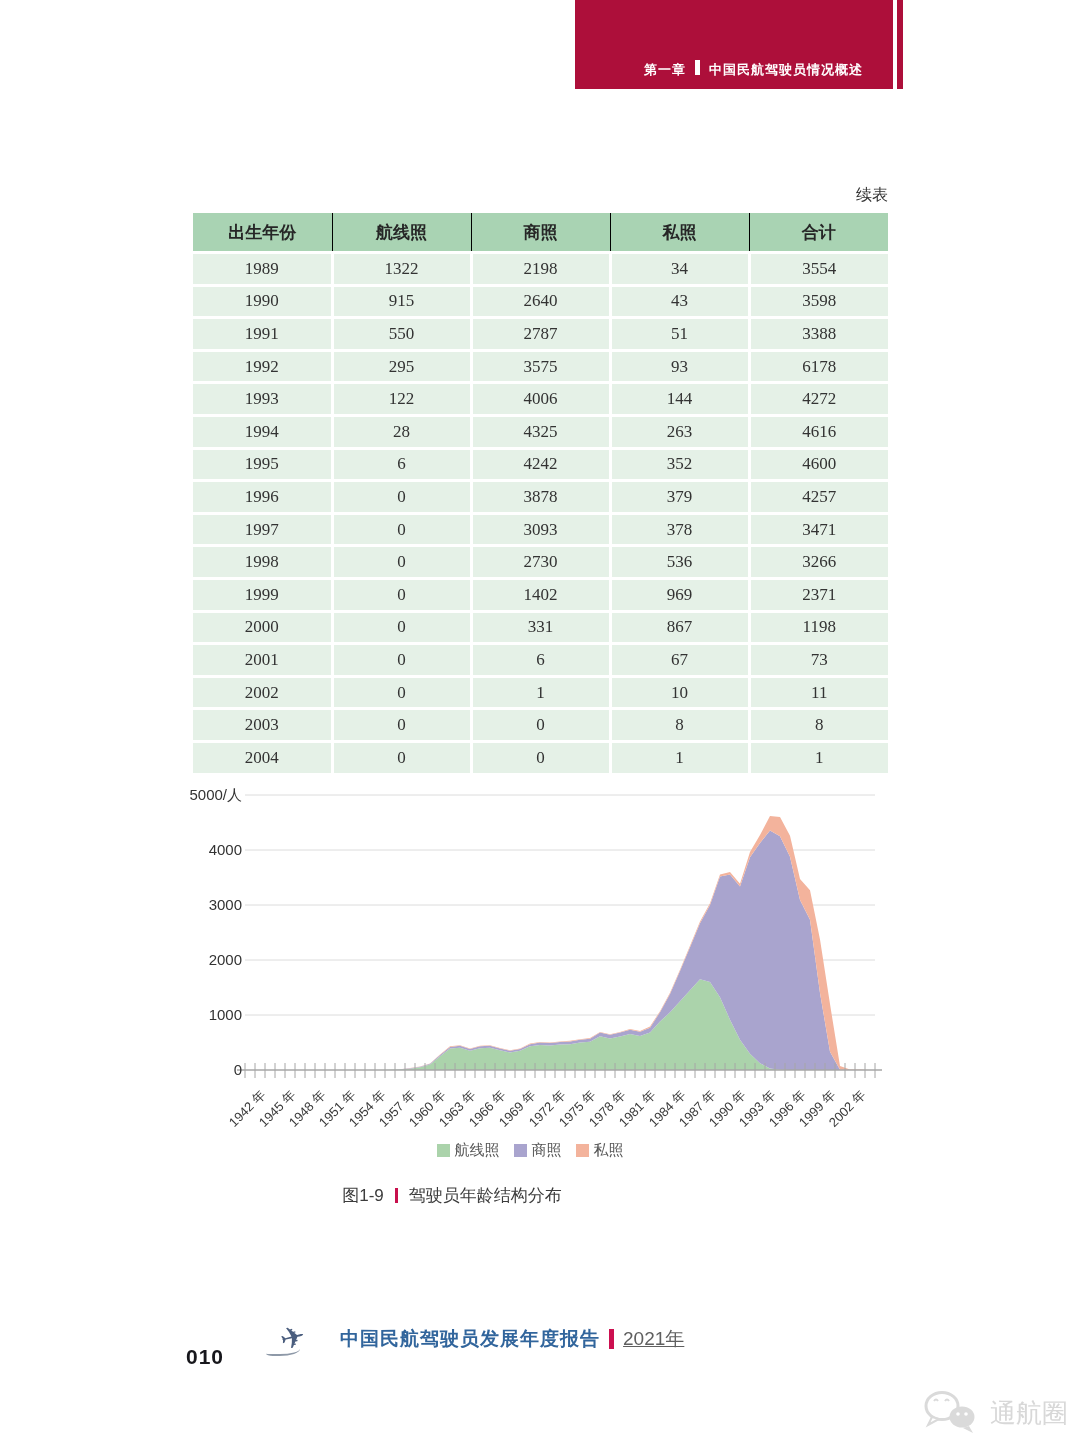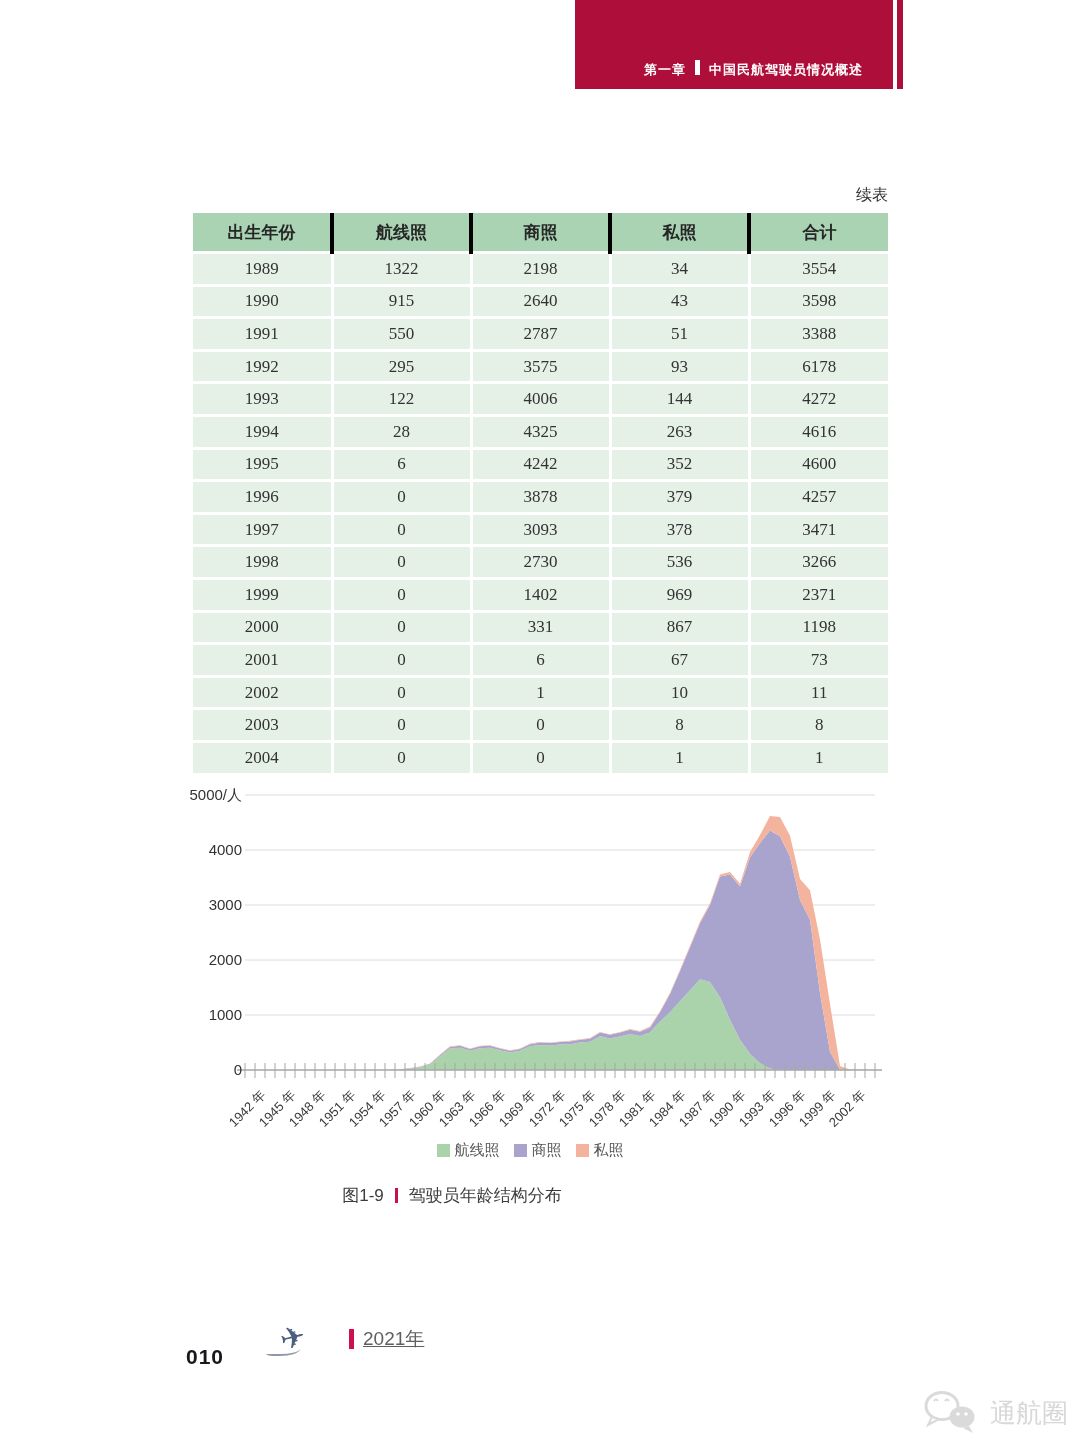--- a/index.html
+++ b/index.html
@@ -14,21 +14,21 @@
   .chapter-text .vbar{display:inline-block;width:5px;height:15px;background:#fff;
         margin:0 9px 0 9px;vertical-align:-1px;}
 
   
   .table-note{position:absolute;left:818px;top:185px;width:70px;text-align:right;
         font-family:"Liberation Serif",serif;font-size:16px;color:#333;}
 
   
   .tbl{position:absolute;left:193px;top:213px;width:695px;border-collapse:collapse;}
   .tbl th{background:#a9d3b3;height:36px;font-size:17px;font-weight:bold;color:#262626;
-        border-right:4px solid #000000;border-bottom:3px solid #fff;}
+        border-right:1px solid #000000;border-bottom:3px solid #fff;}
   .tbl td{background:#e5f1e7;height:27.6px;text-align:center;font-family:"Liberation Serif",serif;
         font-size:17px;color:#333;border-right:3px solid #fff;border-bottom:3px solid #fff;}
   .tbl th:last-child,.tbl td:last-child{border-right:none;}
 
   
   .chart{position:absolute;left:180px;top:785px;width:720px;height:400px;}
   .chart svg{position:absolute;left:55px;top:10px;overflow:visible;}
   .ytick{position:absolute;left:0;width:62px;height:20px;line-height:20px;text-align:right;
         font-size:15px;color:#333;}
   .xtick{position:absolute;width:66px;height:16px;line-height:16px;text-align:right;
@@ -328,20 +328,21 @@
   <div class="figure-caption">
     <span>图1-9</span><span class="fig-bar"></span><span>驾驶员年龄结构分布</span>
   </div>
 
   <div class="footer">
     <span class="page-number">010</span>
     <span class="plane-wrap">
       <span class="plane-swoosh"></span>
       <span class="plane-glyph">✈</span>
     </span>
+    <span class="footer-title">中国民航驾驶员发展年度报告</span>
     <span class="footer-bar"></span>
     <span class="footer-year">2021年</span>
   </div>
 
   <div class="watermark">
     <svg width="62" height="50" viewBox="0 0 62 50">
       <ellipse cx="22" cy="18" rx="16" ry="13.5" fill="none" stroke="#dadada" stroke-width="3"></ellipse>
       <path d="M12 29 L8 37 L19 31 Z" fill="#ffffff" stroke="#dadada" stroke-width="2"></path>
       <path d="M14 13 q2 -3 4 0" fill="none" stroke="#dadada" stroke-width="2"></path>
       <path d="M25 13 q2 -3 4 0" fill="none" stroke="#dadada" stroke-width="2"></path>

